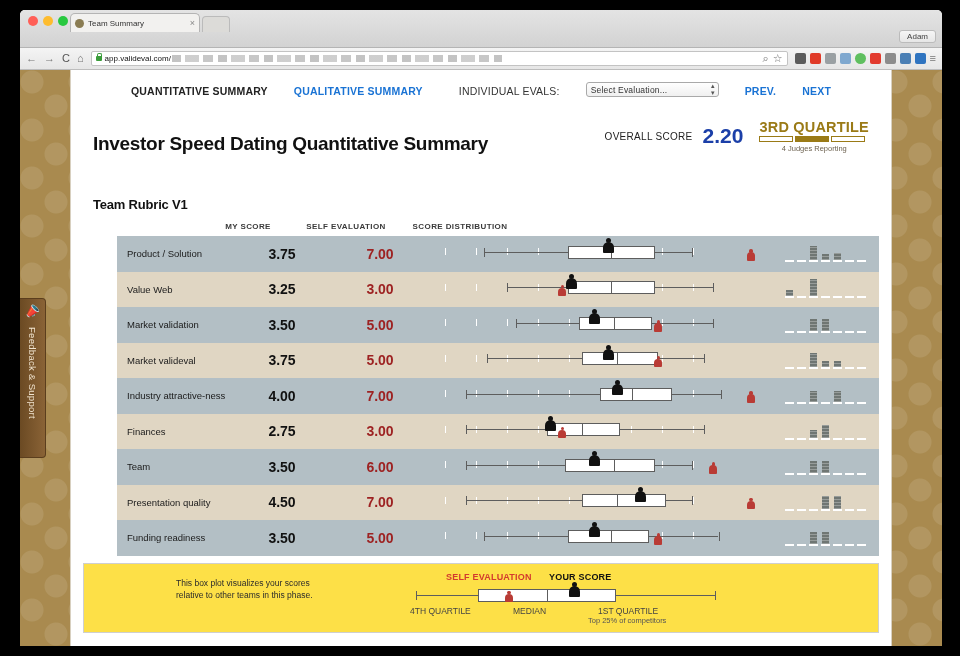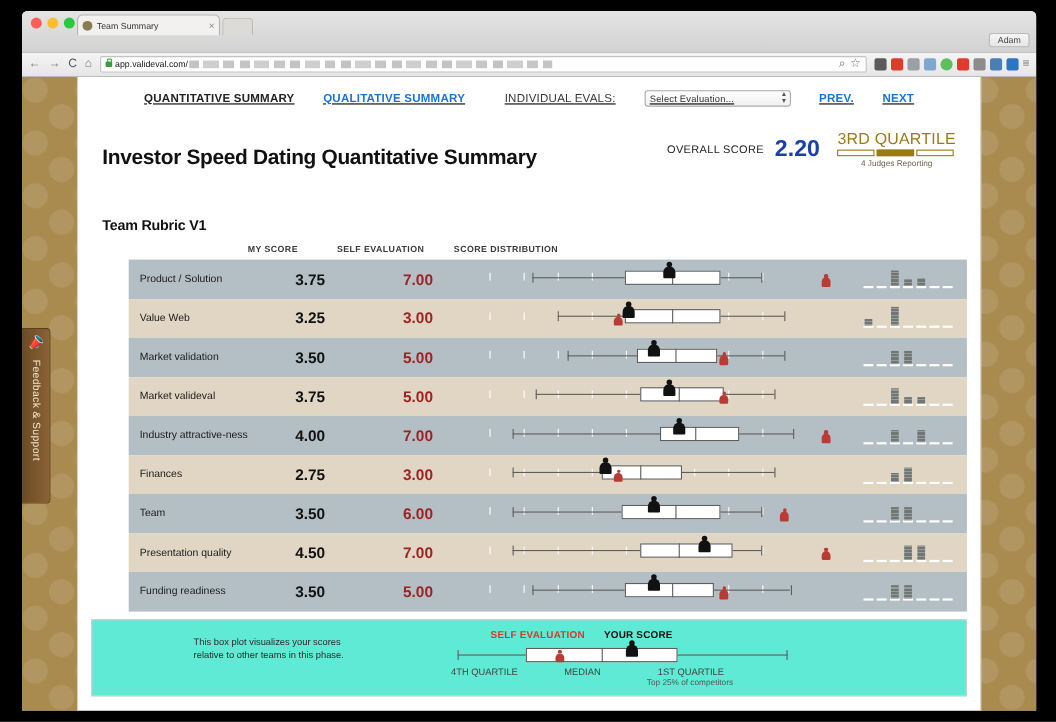--- a/index.html
+++ b/index.html
@@ -115,24 +115,23 @@
     background-size: 48px 48px;
   }
   .page {
     position: absolute; left: 50px; top: 0; right: 50px; bottom: 0;
     background: #ffffff;
     border-left: 1px solid #d8d0c0; border-right: 1px solid #d8d0c0;
   }
 
   
   .topnav {
-    display: flex; align-items: center; justify-content: center;
+    display: flex; align-items: flex-end; justify-content: center;
     gap: 26px; padding-top: 12px; font-size: 10.5px;
     letter-spacing: .2px;
-    text-decoration: underline;
   }
   .nav-link { font-weight: bold; color: #222; }
   .nav-link.active { color: #1a73d4; }
   .eval-label { font-weight: normal; color: #333; margin-left: 10px; }
   .eval-select {
     width: 133px; height: 15px;
     border: 1px solid #a9a9a9; border-radius: 3px;
     background: linear-gradient(#fefefe,#f0f0f0);
     font-size: 8.5px; color: #333;
     display: flex; align-items: center; padding: 0 4px;
@@ -147,21 +146,21 @@
   
   .headline-row {
     display: flex; align-items: flex-end; justify-content: space-between;
     padding: 22px 22px 0 22px;
   }
   .page-title { font-size: 19px; font-weight: bold; color: #111; letter-spacing: -.3px; }
   .score-block { display: flex; align-items: center; gap: 10px; padding-bottom: 2px; }
   .score-label { font-size: 10px; color: #222; letter-spacing: .3px; }
   .score-value { font-size: 21px; font-weight: bold; color: #1b3fa8; }
   .quartile-box { text-align: center; margin-left: 6px; }
-  .quartile-title { font-size: 14.5px; font-weight: normal; color: #9a7a16; letter-spacing: .2px; }
+  .quartile-title { font-size: 14.5px; font-weight: bold; color: #9a7a16; letter-spacing: .2px; }
   .quartile-bar { display: flex; gap: 2px; margin-top: 1px; }
   .quartile-bar i { display: block; height: 6px; border: 1px solid #9a7a16; background: #fff; }
   .quartile-bar i.q1 { width: 34px; }
   .quartile-bar i.q2 { width: 34px; background: #9a7a16; }
   .quartile-bar i.q3 { width: 34px; }
   .judges { font-size: 7.5px; color: #6d6250; margin-top: 2px; }
 
   
   .rubric-title {
     font-size: 13px; font-weight: bold; color: #111;
@@ -229,21 +228,21 @@
     position: absolute; bottom: 11px; width: 7px;
     background: #6f7673;
     background-image: repeating-linear-gradient(0deg,
       rgba(255,255,255,.28) 0px, rgba(255,255,255,.28) 1px,
       transparent 1px, transparent 3px);
   }
 
   
   .legend {
     margin: 7px 12px 0 12px;
-    border: 1px solid #cfcfcf; background: #5eead4;
+    border: 1px solid #cfcfcf; background: #fde047;
     height: 70px; position: relative;
   }
   .legend-text {
     position: absolute; left: 92px; top: 13px;
     width: 150px; font-size: 8.5px; color: #2b2b2b; line-height: 1.45;
   }
   .lg-plot { position: absolute; left: 332px; top: 8px; width: 320px; height: 54px; }
   .lg-lbl-self {
     position: absolute; left: 30px; top: 0; font-size: 9px;
     font-weight: bold; color: #d33a2e; letter-spacing: .2px;

